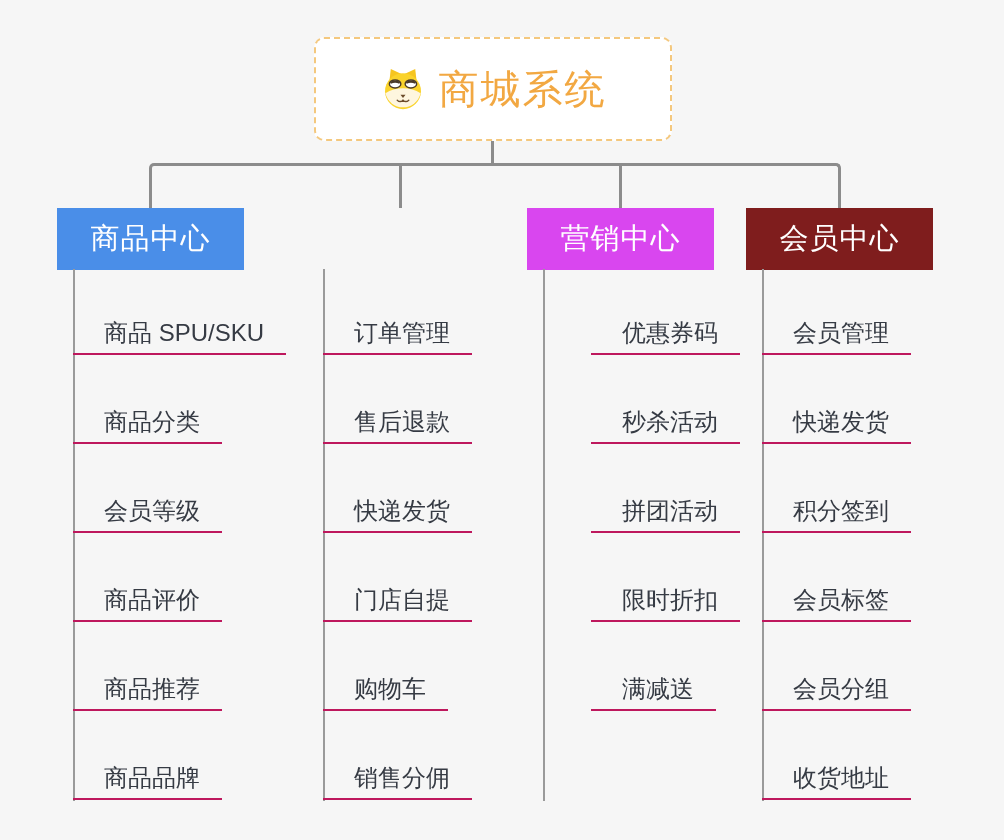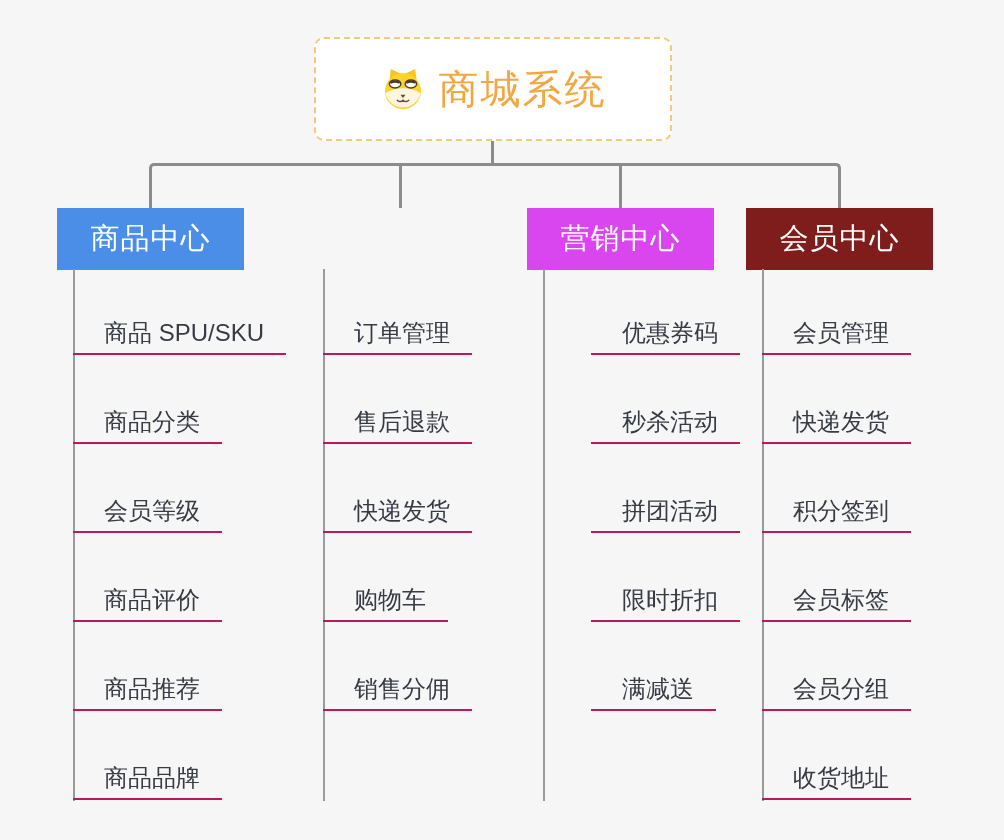--- a/index.html
+++ b/index.html
@@ -184,20 +184,23 @@
     <div class="leaf-row first">
         <span class="leaf">订单管理</span>
       </div>
     <div class="leaf-row">
         <span class="leaf">售后退款</span>
       </div>
     <div class="leaf-row">
         <span class="leaf">快递发货</span>
       </div>
     <div class="leaf-row">
+        <span class="leaf">门店自提</span>
+      </div>
+    <div class="leaf-row">
         <span class="leaf">购物车</span>
       </div>
     <div class="leaf-row">
         <span class="leaf">销售分佣</span>
       </div>
   </div>
 
   <div class="leaf-col lc3">
     <div class="leaf-row first">
         <span class="leaf">优惠券码</span>

